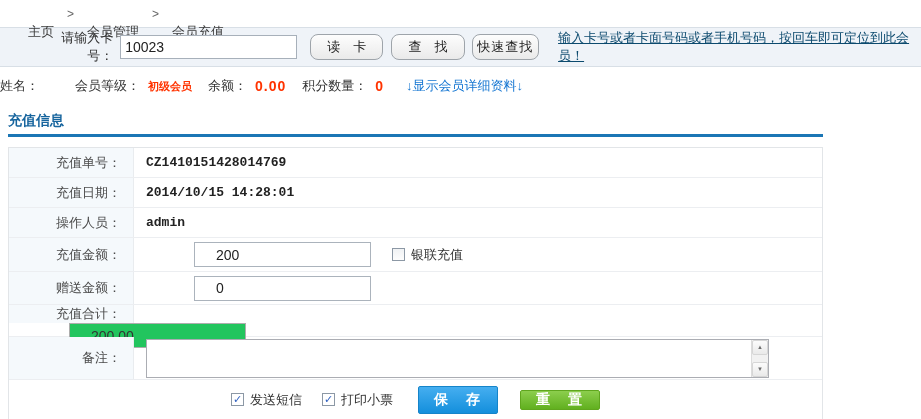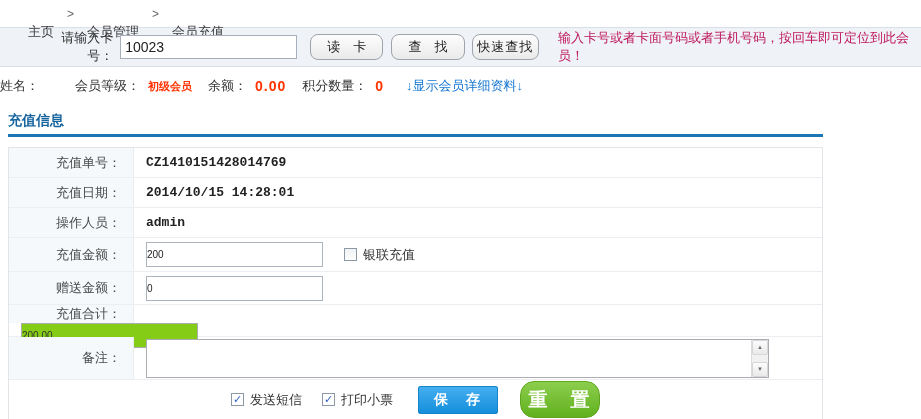--- a/index.html
+++ b/index.html
@@ -31,21 +31,21 @@
   }
   .gray-btn {
     height:26px; background:linear-gradient(#fdfdfd,#eaeaea);
     border:1px solid #9ea4aa; border-radius:8px;
     font-family:"Liberation Sans",sans-serif; font-size:13px; color:#222;
     cursor:pointer;
   }
   .btn-read  { margin-left:13px; width:76px; }
   .btn-find  { margin-left:8px;  width:76px; }
   .btn-quick { margin-left:7px;  width:70px; letter-spacing:1px; }
-  .search-hint { margin-left:19px; color:#be185d; }
+  .search-hint { margin-left:19px; color:#0c4a6e;text-decoration:underline; }
   
   .member-info { height:38px; display:flex; align-items:center; padding-left:0; background:#fff; }
   .mi-label { color:#333; }
   .mi-gap1 { margin-left:36px; }
   .mi-red { color:#ff3300; font-weight:bold; margin-left:8px; letter-spacing:1px; }
   .mi-level { font-size:11px; letter-spacing:0; }
   .mi-balance,.mi-points { font-size:14px; }
   .mi-sp { margin-left:16px;text-align:center; }
   .detail-link { margin-left:22px; color:#1576d2; cursor:pointer; }
   
@@ -62,23 +62,23 @@
     width:125px; background:#f5f9fc; border-right:1px solid #e9ecef;
     display:flex; align-items:center; justify-content:flex-end;
     padding-right:12px; color:#4a4a4a;
   }
   .cell-value { flex:1; display:flex; align-items:center; padding-left:12px; }
   .h30 { height:30px; } .h34 { height:34px; } .h33 { height:33px; }
   .h32 { height:32px;flex-direction:column; } .h43 { height:43px; } .h39 { height:39px; }
   .mono-val { font-family:"Liberation Mono","DejaVu Sans Mono",monospace; font-weight:bold; font-size:13px; color:#222; }
   .form-input {
     width:177px; height:25px; border:1px solid #abb3bc; background:#fff;
-    font-family:"Liberation Sans",sans-serif; font-size:10px; color:#222; padding:0 0;
-  }
-  .form-input.readonly { background:#84cc16; border-color:#adadad; color:#333; }
+    font-family:"Liberation Sans",sans-serif; font-size:14px; color:#222; padding:0 21px;margin-left:48px;
+  }
+  .form-input.readonly { background:#22c55e; border-color:#adadad; color:#333; }
   
   .checkbox {
     width:13px; height:13px; background:#fff; border:1px solid #8c98a5;
     display:inline-flex; align-items:center; justify-content:center;
     font-size:11px; font-weight:bold; color:#3061c0; line-height:1;
     cursor:pointer; flex:none;
   }
   .checkbox.unchecked { background:linear-gradient(#f0f2f4,#fdfdfd); }
   .cb-label { margin-left:6px; color:#333; }
   .unionpay-group { display:flex; align-items:center; margin-left:21px; }
@@ -105,23 +105,23 @@
   .footer-group { display:flex; align-items:center; }
   .cb-group { display:flex; align-items:center; }
   .gap20 { margin-left:20px; } .gap25 { margin-left:25px; } .gap22 { margin-left:22px; }
   .btn-save {
     width:80px; height:28px; border-radius:2px; cursor:pointer;
     background:linear-gradient(#45aef0,#148fdc); border:1px solid #1584c9;
     color:#fff; font-size:14px; font-weight:bold; letter-spacing:2px;
     font-family:"Liberation Sans",sans-serif;
   }
   .btn-reset {
-    width:80px; height:37px; border-radius:14px; cursor:pointer;
+    width:80px; height:20px; border-radius:2px; cursor:pointer;
     background:linear-gradient(#8cce4d,#61b01f); border:1px solid #5fa61e;
-    color:#fff; font-size:19px; font-weight:bold; letter-spacing:2px;
+    color:#fff; font-size:14px; font-weight:bold; letter-spacing:2px;
     font-family:"Liberation Sans",sans-serif;
   }
 </style>
 </head>
 <body>
 
 <div class="breadcrumb">
   <span class="crumb">主页</span>
   <span class="sep">&gt;</span>
   <span class="crumb">会员管理</span>

